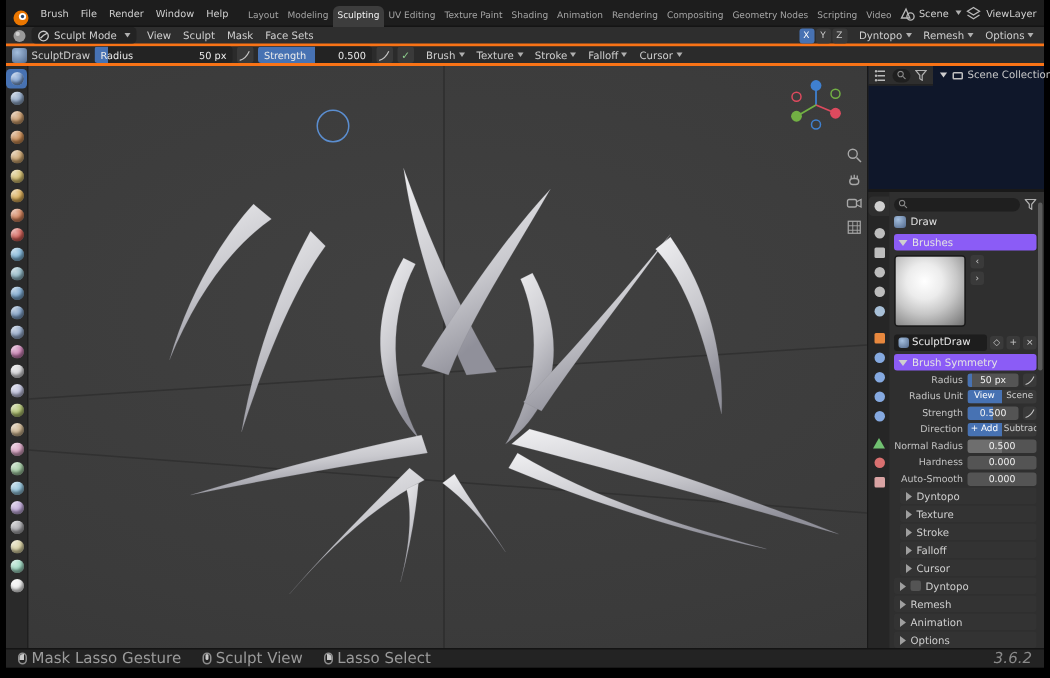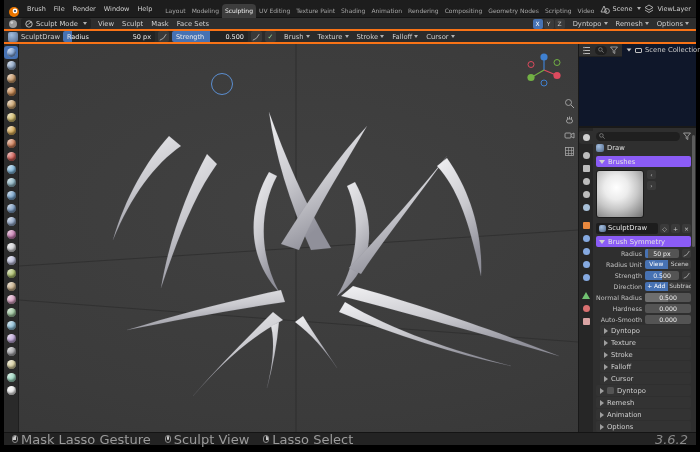--- a/index.html
+++ b/index.html
@@ -88,21 +88,21 @@
   .pslider .fill.gray{background:#6e6e6e;}
   .pslider .txt{position:relative;}
   .seg{flex:1;display:flex;height:9px;border-radius:2px;overflow:hidden;background:#3a3a3a;gap:1px;}
   .seg span{flex:1;display:flex;align-items:center;justify-content:center;font-size:5.9px;color:#cfcfcf;white-space:nowrap;overflow:hidden;}
   .seg span.active{background:#4772b3;color:#fff;}
   .sub-row{height:11px;display:flex;align-items:center;gap:3px;background:#333333;border-radius:2px;margin-top:1px;padding:0 4px;color:#cfcfcf;}
   .scrollbar{position:absolute;right:1px;top:4px;bottom:4px;width:3px;}
   .scroll-thumb{position:absolute;top:1%;height:38%;width:3px;background:#5c5c5c;border-radius:2px;}
 
   
-  .statusbar{height:13px;flex:none;background:#232323;border-top:1px solid #141414;display:flex;align-items:center;padding:0 8px;gap:14px;font-size:13px;color:#9b9b9b;}
+  .statusbar{height:13px;flex:none;background:#232323;border-top:1px solid #141414;display:flex;align-items:center;padding:0 8px;gap:14px;font-size:10px;color:#9b9b9b;}
   .sb-item{display:flex;align-items:center;gap:3px;white-space:nowrap;}
   .mouse{width:6px;height:8px;border:1px solid #8e8e8e;border-radius:3px;position:relative;flex:none;}
   .mouse.mouse-left::before{content:"";position:absolute;left:0;top:0;width:2.5px;height:3.5px;background:#c9c9c9;border-radius:2.5px 0 0 0;}
   .mouse.mouse-middle::before{content:"";position:absolute;left:1.6px;top:0;width:1.6px;height:4px;background:#c9c9c9;border-radius:1px;}
   .mouse.mouse-right::before{content:"";position:absolute;right:0;top:0;width:2.5px;height:3.5px;background:#c9c9c9;border-radius:0 2.5px 0 0;}
   .ver{margin-left:auto;color:#8a8a8a;font-style:italic;}
 </style>
 </head>
 <body>
 

